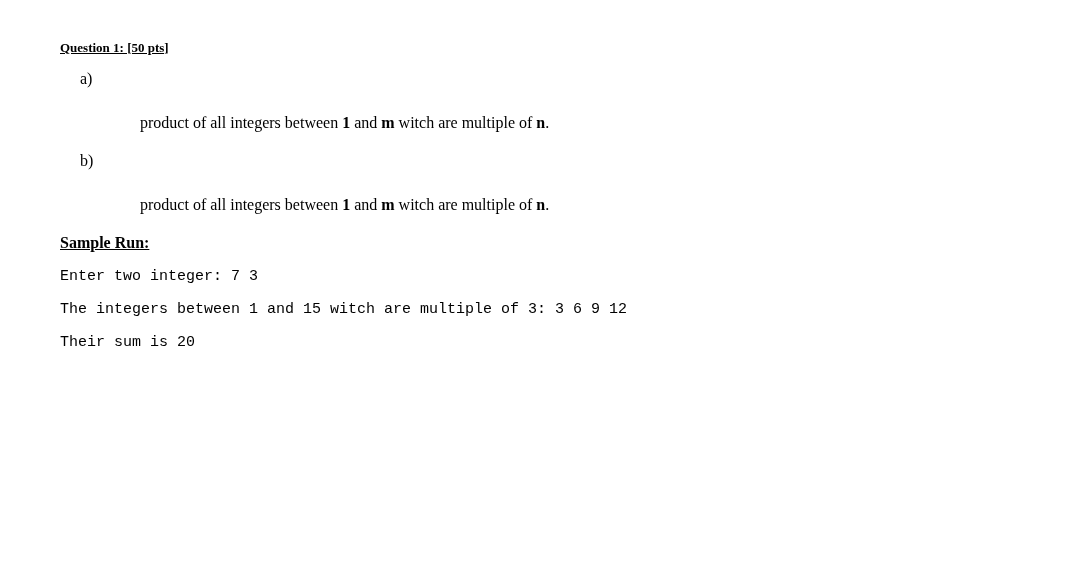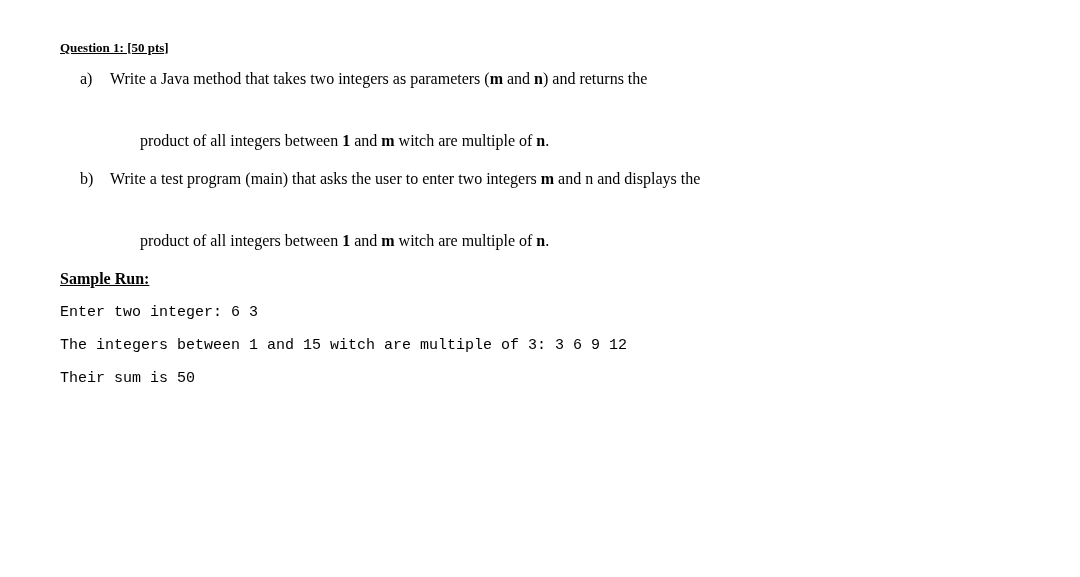--- a/index.html
+++ b/index.html
@@ -71,41 +71,35 @@
   </style>
 </head>
 <body>
 
 <div class="question-title">Question 1: [50 pts]</div>
 
 <div class="part">
   <div class="part-row">
     <div class="part-label-col">a)</div>
     <div class="part-content-col">
-      <div>
-        Write a Java method that takes two integers as parameters (<b>m</b> and <b>n</b>) and returns the
-      </div>
       <div class="line2">
         product of all integers between <b>1</b> and <b>m</b> witch are multiple of <b>n</b>.
       </div>
     </div>
   </div>
 </div>
 
 <div class="part" style="margin-top: 10px;">
   <div class="part-row">
     <div class="part-label-col">b)</div>
     <div class="part-content-col">
-      <div>
-        Write a test program (main) that asks the user to enter two integers <b>m</b> and n and displays the
-      </div>
       <div class="line2">
         product of all integers between <b>1</b> and <b>m</b> witch are multiple of <b>n</b>.
       </div>
     </div>
   </div>
 </div>
 
 <div class="sample-run-label" style="margin-top: 18px;">Sample Run:</div>
 
-<div class="code-block">Enter two integer: 6 3</div>
+<div class="code-block">Enter two integer: 7 3</div>
 <div class="code-block">The integers between 1 and 15 witch are multiple of 3: 3 6 9 12</div>
-<div class="code-block">Their sum is 50</div>
+<div class="code-block">Their sum is 20</div>
 
 </body></html>

